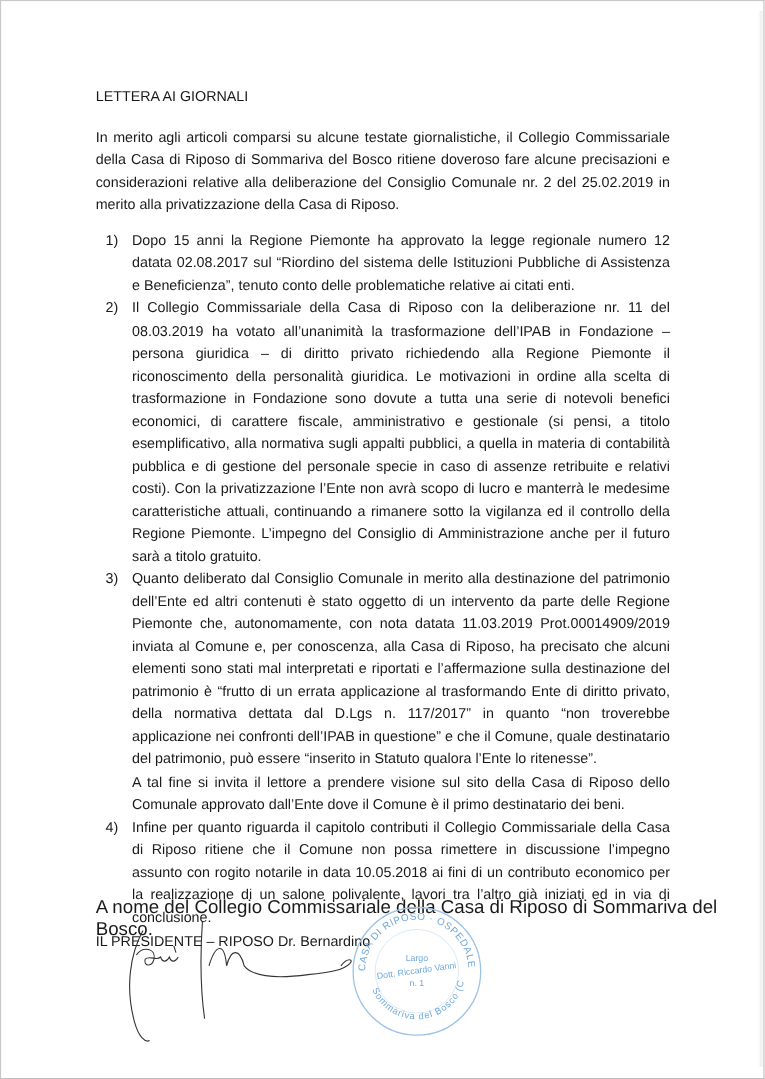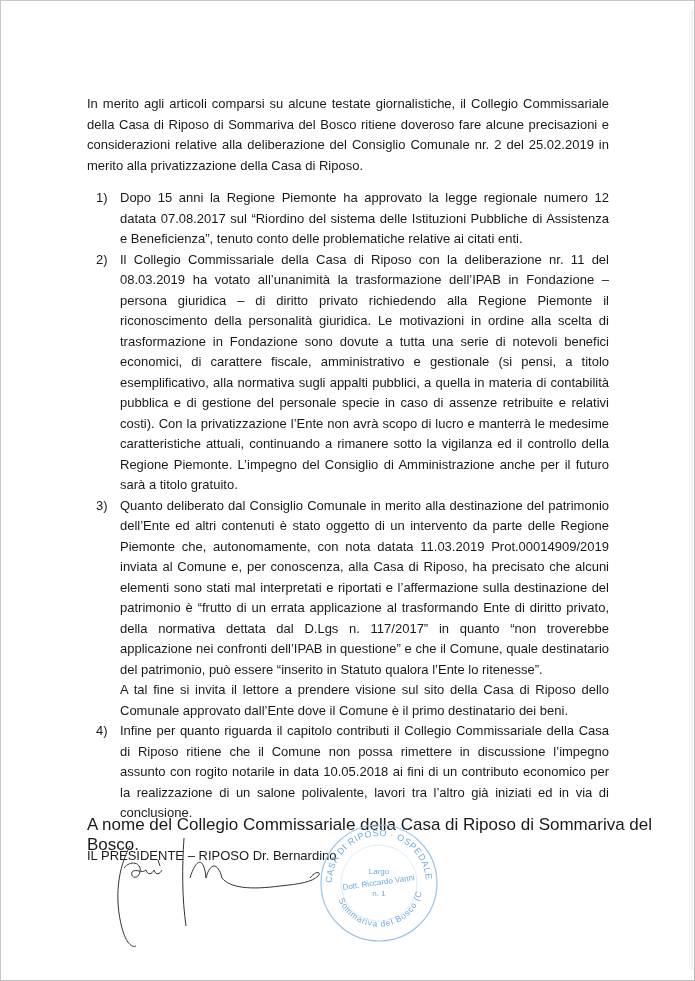--- a/index.html
+++ b/index.html
@@ -27,25 +27,26 @@
   .signature { position: absolute; left: 100px; top: 838px; }
   .stamp { position: absolute; left: 318px; top: 822px; }
 </style>
 </head>
 <body>
 
 <div class="frame"></div>
 <div class="rshadow"></div>
 
 <div class="page">
+  <div class="title">LETTERA AI GIORNALI</div>
   <div class="intro">In merito agli articoli comparsi su alcune testate giornalistiche, il Collegio Commissariale della Casa di Riposo di Sommariva del Bosco ritiene doveroso fare alcune precisazioni e considerazioni relative alla deliberazione del Consiglio Comunale nr. 2 del 25.02.2019 in merito alla privatizzazione della Casa di Riposo.</div>
   <ol>
     <li>
       <span class="num">1)</span>
-      <span class="para">Dopo 15 anni la Regione Piemonte ha approvato la legge regionale numero 12 datata 07.08.2017 sul “Riordino del sistema delle Istituzioni Pubbliche di Assistenza e Beneficienza”, tenuto conto delle problematiche relative ai citati enti.</span>
+      <span class="para">Dopo 15 anni la Regione Piemonte ha approvato la legge regionale numero 12 datata 02.08.2017 sul “Riordino del sistema delle Istituzioni Pubbliche di Assistenza e Beneficienza”, tenuto conto delle problematiche relative ai citati enti.</span>
     </li>
     <li>
       <span class="num">2)</span>
       <span class="para">Il Collegio Commissariale della Casa di Riposo con la deliberazione nr. 11 del 08.03.2019 ha votato all’unanimità la trasformazione dell’IPAB in Fondazione – persona giuridica – di diritto privato richiedendo alla Regione Piemonte il riconoscimento della personalità giuridica. Le motivazioni in ordine alla scelta di trasformazione in Fondazione sono dovute a tutta una serie di notevoli benefici economici, di carattere fiscale, amministrativo e gestionale (si pensi, a titolo esemplificativo, alla normativa sugli appalti pubblici, a quella in materia di contabilità pubblica e di gestione del personale specie in caso di assenze retribuite e relativi costi). Con la privatizzazione l’Ente non avrà scopo di lucro e manterrà le medesime caratteristiche attuali, continuando a rimanere sotto la vigilanza ed il controllo della Regione Piemonte. L’impegno del Consiglio di Amministrazione anche per il futuro sarà a titolo gratuito.</span>
     </li>
     <li>
       <span class="num">3)</span>
       <span class="para">Quanto deliberato dal Consiglio Comunale in merito alla destinazione del patrimonio dell’Ente ed altri contenuti è stato oggetto di un intervento da parte delle Regione Piemonte che, autonomamente, con nota datata 11.03.2019 Prot.00014909/2019 inviata al Comune e, per conoscenza, alla Casa di Riposo, ha precisato che alcuni elementi sono stati mal interpretati e riportati e l’affermazione sulla destinazione del patrimonio è “frutto di un errata applicazione al trasformando Ente di diritto privato, della normativa dettata dal D.Lgs n. 117/2017” in quanto “non troverebbe applicazione nei confronti dell’IPAB in questione” e che il Comune, quale destinatario del patrimonio, può essere “inserito in Statuto qualora l’Ente lo ritenesse”.</span>
       <span class="para">A tal fine si invita il lettore a prendere visione sul sito della Casa di Riposo dello Comunale approvato dall’Ente dove il Comune è il primo destinatario dei beni.</span>
     </li>

